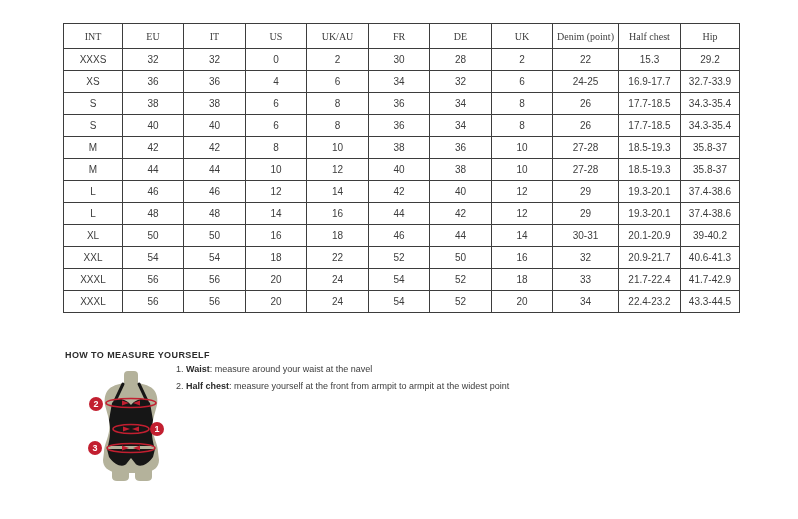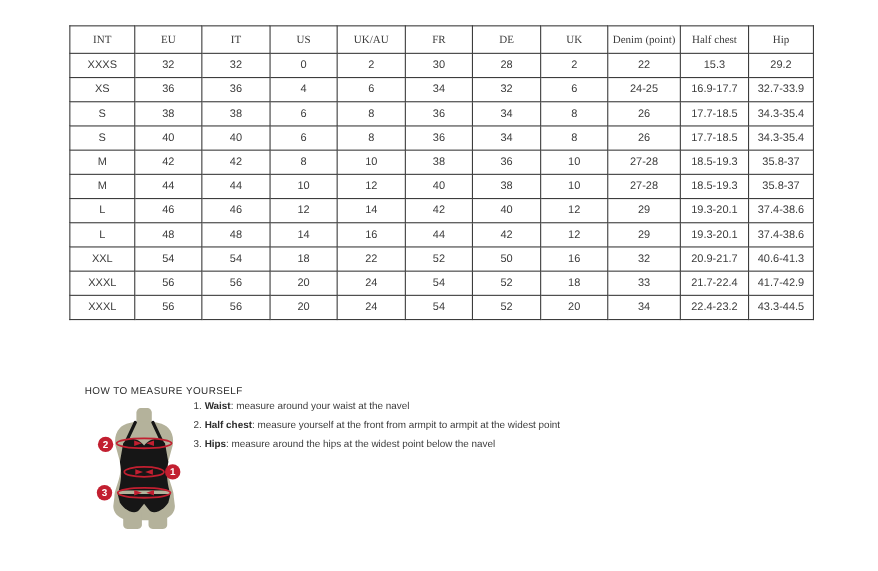--- a/index.html
+++ b/index.html
@@ -27,22 +27,22 @@
     border:1px solid var(--table-border);
     text-align:center;vertical-align:middle;
     font-size:10px;font-weight:400;color:var(--text-body);
     padding:0;white-space:nowrap;overflow:hidden;
   }
   .size-table th{height:25px;font-family:Liberation Serif, serif;}
   .size-table td{height:22px;}
 
   
   .measure-title{
-    position:absolute;left:77px;top:350px;
-    font-size:9px;font-weight:400;letter-spacing:.4px;color:var(--text-dark);
+    position:absolute;left:65px;top:350px;
+    font-size:9px;font-weight:700;letter-spacing:.4px;color:var(--text-dark);
   }
   .steps{
     position:absolute;left:176px;top:364px;
     font-size:9px;line-height:11px;color:var(--text-body);
   }
   .step{margin-bottom:6px;}
   .step strong{color:var(--text-dark);font-weight:700;}
 
   
   .figure{
@@ -194,20 +194,33 @@
         <td>14</td>
         <td>16</td>
         <td>44</td>
         <td>42</td>
         <td>12</td>
         <td>29</td>
         <td>19.3-20.1</td>
         <td>37.4-38.6</td>
       </tr>
       <tr>
+        <td>XL</td>
+        <td>50</td>
+        <td>50</td>
+        <td>16</td>
+        <td>18</td>
+        <td>46</td>
+        <td>44</td>
+        <td>14</td>
+        <td>30-31</td>
+        <td>20.1-20.9</td>
+        <td>39-40.2</td>
+      </tr>
+      <tr>
         <td>XXL</td>
         <td>54</td>
         <td>54</td>
         <td>18</td>
         <td>22</td>
         <td>52</td>
         <td>50</td>
         <td>16</td>
         <td>32</td>
         <td>20.9-21.7</td>
@@ -271,14 +284,13 @@
     <polygon class="tape-arrow" points="54,75.5 47,78 54,80.5"></polygon>
   </svg>
   <div class="badge badge-half-chest">2</div>
   <div class="badge badge-waist">1</div>
   <div class="badge badge-hips">3</div>
 </div>
 
 <div class="steps">
   <div class="step"><span>1.</span> <strong>Waist</strong><span>: measure around your waist at the navel</span></div>
   <div class="step"><span>2.</span> <strong>Half chest</strong><span>: measure yourself at the front from armpit to armpit at the widest point</span></div>
-  <div class="step"><span>3.</span> <strong>Hips</strong><span>: measure around the hips at the widest point below the navel</span></div>
 </div>
 
 </body></html>

